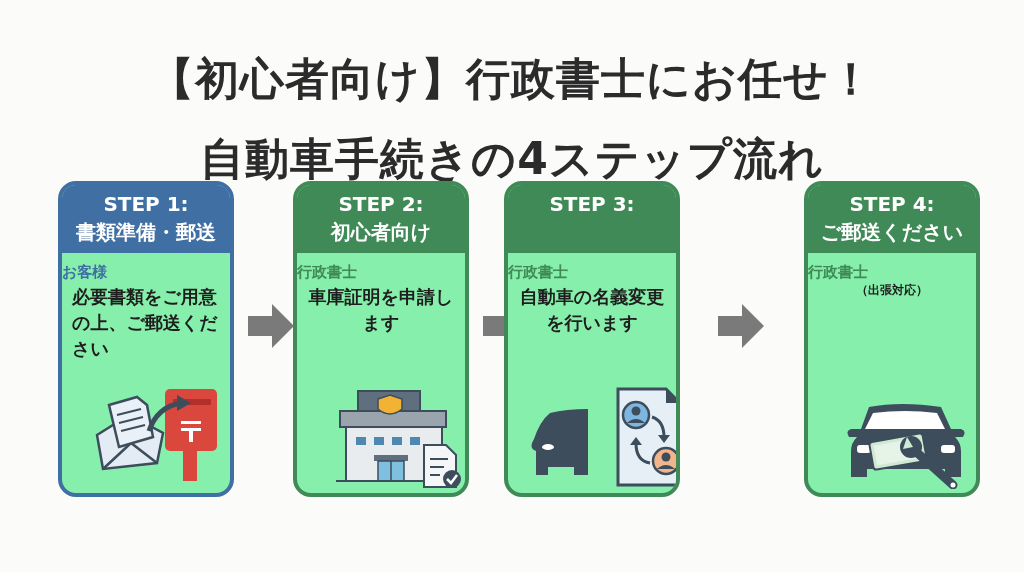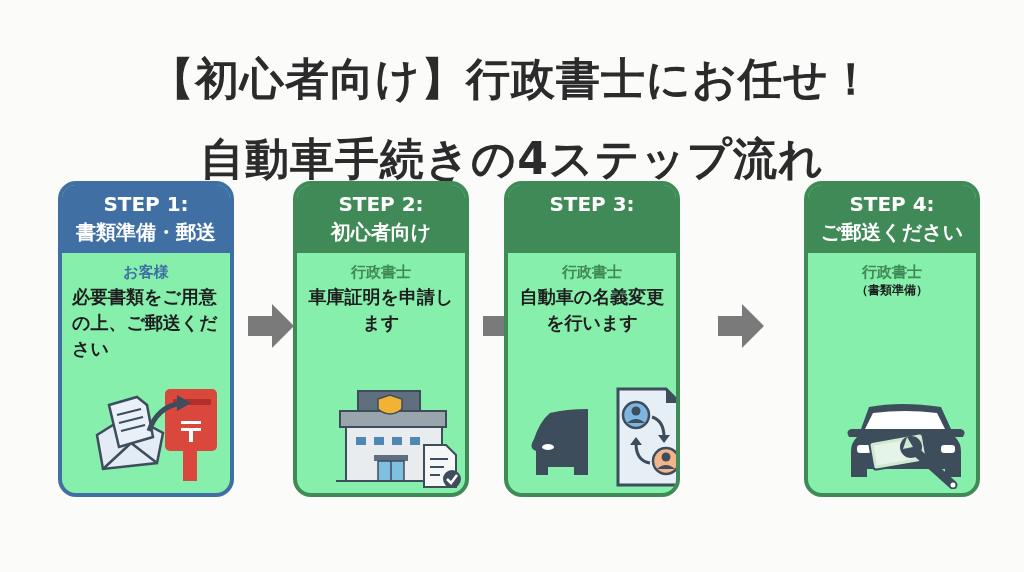--- a/index.html
+++ b/index.html
@@ -21,21 +21,21 @@
     background:#86efac; overflow:hidden;
   }
   .card.green { border-color:#3f8a56; }
   .card-head {
     background:#3f6fa3; color:#fff; text-align:center;
     height:68px; box-sizing:border-box; padding-top:6px;
   }
   .card.green .card-head { background:#3f8a56; }
   .step-no { font-size:20px; font-weight:bold; line-height:26px; }
   .step-name { font-size:20px; font-weight:bold; line-height:30px; white-space:nowrap; }
-  .actor { text-align:center; font-size:15px; font-weight:bold; margin-top:9px; line-height:20px; color:#3f6fa3; }
+  .actor { font-size:15px; font-weight:bold; margin-top:9px; line-height:20px; color:#3f6fa3; }
   .card.green .actor { color:#3f8a56; }
   .desc {
     font-size:18px; font-weight:bold; color:#1e1e1e; line-height:26px;
     margin-top:2px; padding:0 8px; text-align:center;
   }
   .card.left .desc { text-align:left; padding-left:10px; }
   .sub { text-align:center; font-size:12px; font-weight:bold; color:#1e1e1e; line-height:16px; }
   .illus { position:absolute; left:0; bottom:4px; width:196px; display:flex; justify-content:center; }
   .arrow { position:absolute; top:304px; width:46px; height:44px; }
 </style>
@@ -142,21 +142,21 @@
 <svg class="arrow" style="left:718px;" viewBox="0 0 46 44">
   <path d="M0 12 H24 V0 L46 22 L24 44 V32 H0 Z" fill="#7a7a7a"></path>
 </svg>
 
 <div class="card green" style="left:804px;">
   <div class="card-head">
     <div class="step-no">STEP 4:</div>
     <div class="step-name">ご郵送ください</div>
   </div>
   <div class="actor">行政書士</div>
-  <div class="sub">（書類準備）</div>
+  <div class="sub">（出張対応）</div>
   <div class="illus">
     <svg width="130" height="90" viewBox="0 0 130 90">
       <path d="M28 8 Q60 2 100 8 L110 30 H120 Q126 32 122 38 L114 38 Q120 44 120 52 V78 H104 V70 H26 V78 H10 V52 Q10 44 16 38 H8 Q4 32 10 30 H20 Z" fill="#3d4d5c"></path>
       <path d="M32 14 Q64 10 96 14 L104 30 H24 Z" fill="#fff"></path>
       <rect x="16" y="46" width="14" height="8" rx="3" fill="#fff"></rect>
       <rect x="100" y="46" width="14" height="8" rx="3" fill="#fff"></rect>
       <g transform="rotate(-10 60 52)">
         <rect x="30" y="38" width="54" height="28" rx="3" fill="#cfe9d3" stroke="#3d4d5c" stroke-width="2"></rect>
         <rect x="34" y="42" width="46" height="20" fill="#e6f4e8"></rect>
       </g>

